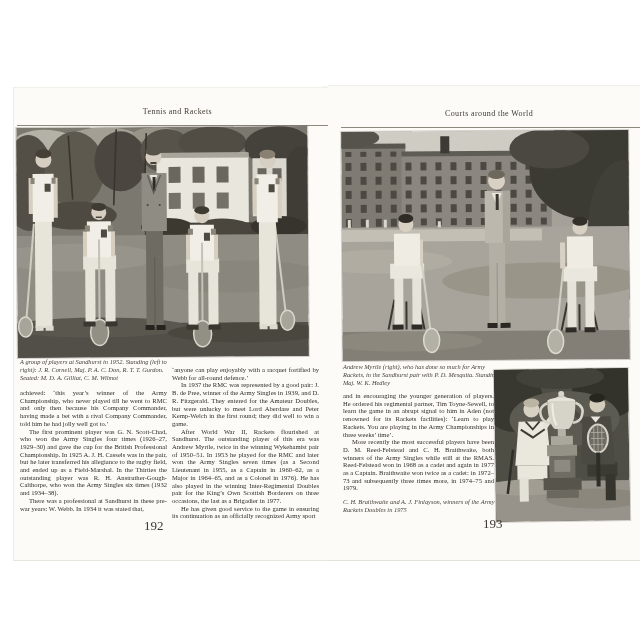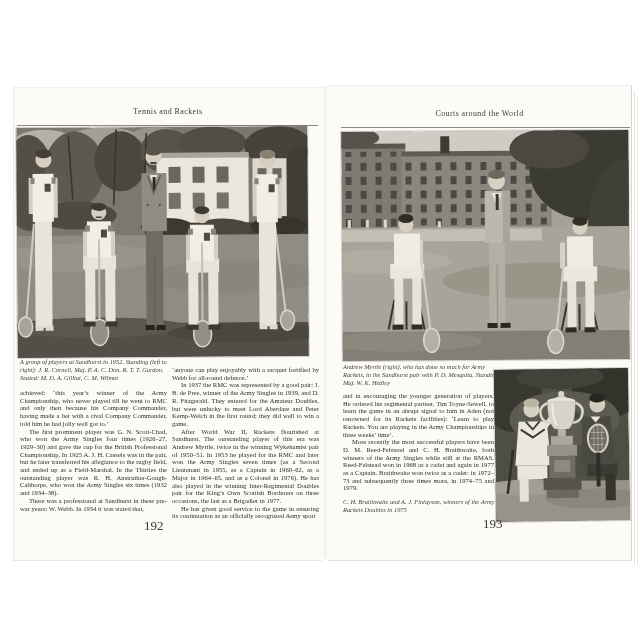--- a/index.html
+++ b/index.html
@@ -1,20 +1,20 @@
 <!DOCTYPE html>
 <html><head>
 <meta charset="utf-8">
 <style>
   html,body{margin:0;padding:0;background:#ffffff;width:640px;height:640px;overflow:hidden;
     font-family:"Liberation Serif", serif;color:#2f2c27;}
   .spread{position:relative;width:640px;height:640px;background:#ffffff;}
   .gutter{position:absolute;left:321px;top:86px;width:8px;height:473px;
     background:linear-gradient(to right,rgba(0,0,0,0),rgba(60,55,45,0.07) 50%,rgba(0,0,0,0));}
-  .page{position:absolute;background:#fcfbf7;}
+  .page{position:absolute;background:#fcfbf7;padding-left:19px;}
   .page.left{left:13px;top:87px;width:308px;height:472px;
     border-left:1px solid #eceae3;border-top:1px solid #f1efe9;border-bottom:1px solid #e9e6df;}
   .page.right{left:328px;top:85px;width:303px;height:474px;
     border-right:1px solid #d9d6ce;border-top:1px solid #f1efe9;border-bottom:1px solid #e4e1d9;}
   .page.right::after{content:"";position:absolute;right:-4px;top:5px;bottom:-4px;width:1px;background:#e7e4dc;}
   .page.right::before{content:"";position:absolute;right:-7px;top:10px;bottom:-6px;width:1px;background:#efece5;}
   .running-header{position:absolute;top:19px;left:0;width:100%;text-align:center;
     font-size:8px;letter-spacing:0.4px;color:#403c35;}
   .rule{position:absolute;left:3px;right:4px;top:37px;height:1px;background:#8d897f;}
   .page.right .rule{top:41px;left:13px;right:1px;}

